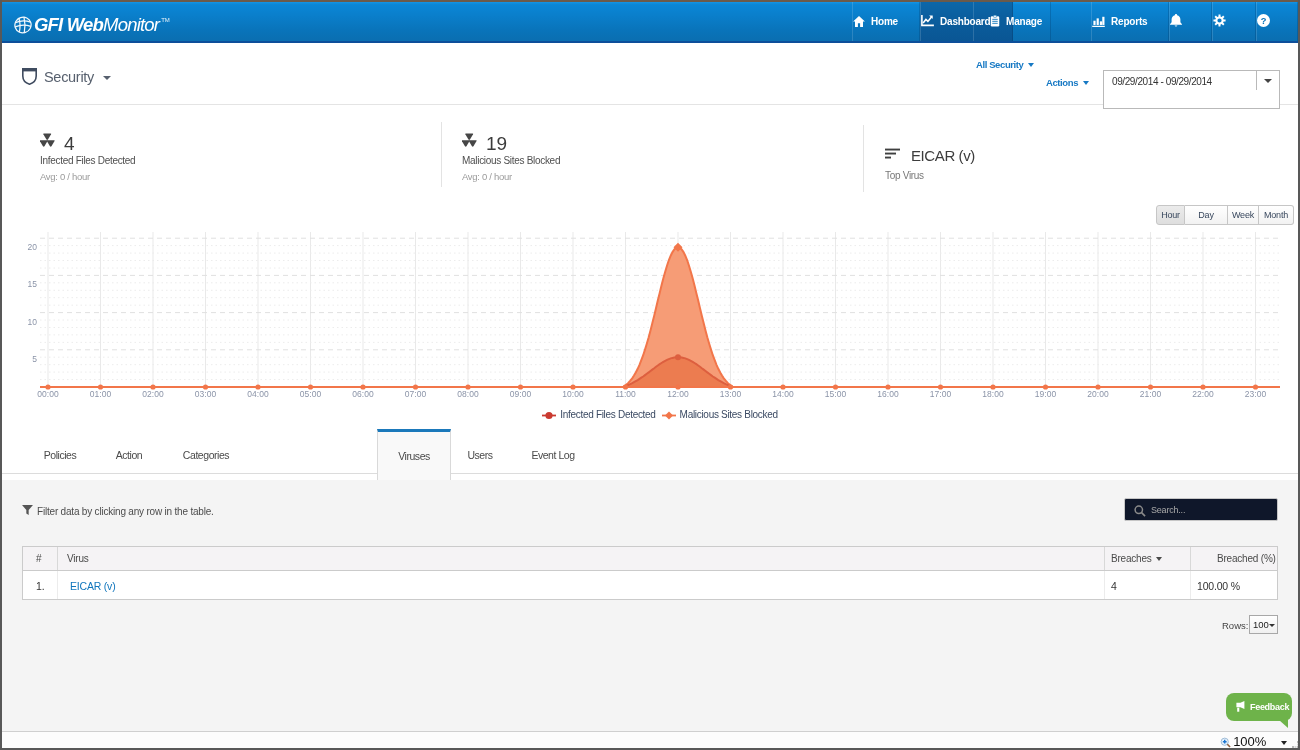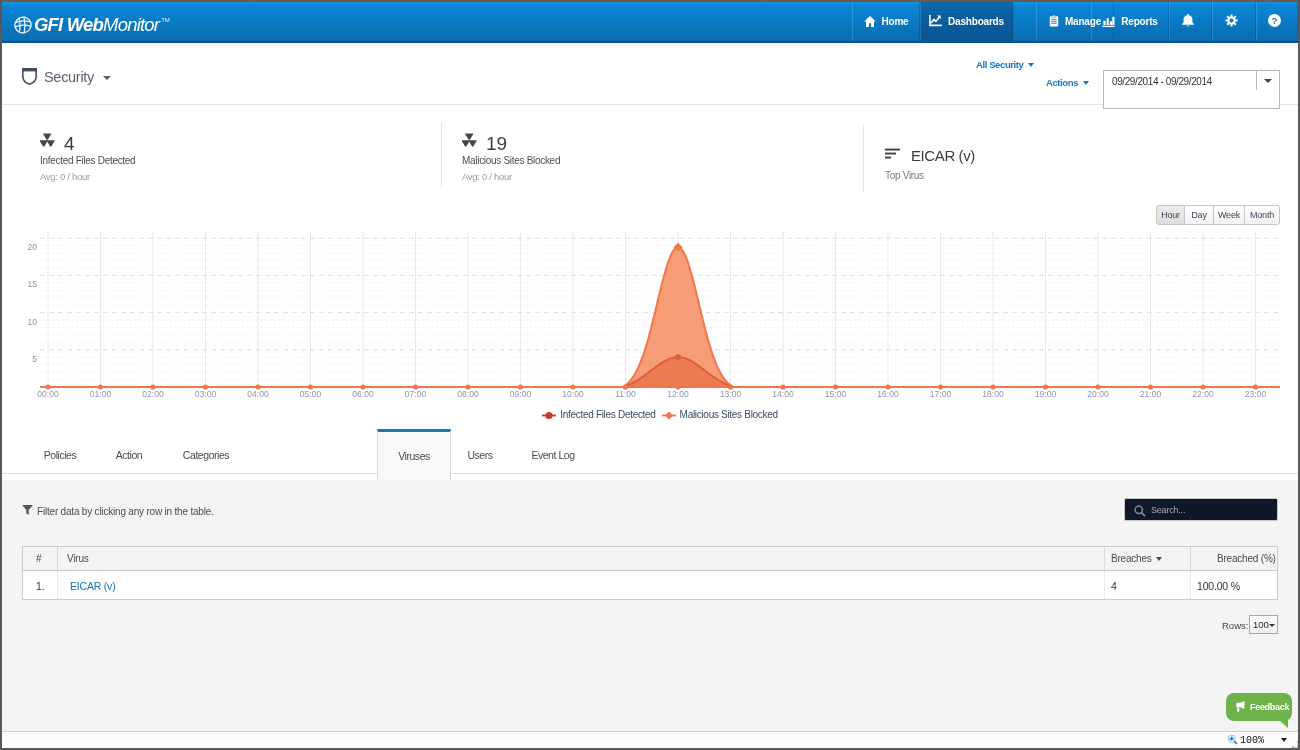--- a/index.html
+++ b/index.html
@@ -7,21 +7,21 @@
 #frame-top { left:0; top:0; width:1300px; height:2px; background:#6a5a4b; z-index:50; }
 #frame-left { left:0; top:0; width:2px; height:750px; background:#585858; z-index:50; }
 #frame-right { right:0; top:0; width:2px; height:750px; background:#585858; z-index:50; }
 #frame-bottom { left:0; bottom:0; width:1300px; height:2px; background:#585858; z-index:50; }
 #navbar { left:0; top:2px; width:1300px; height:41px;
   background:linear-gradient(to bottom,#1494e4 0%,#0a86d6 7%,#0a80cd 30%,#0973b9 75%,#0a6fb2 95%);
   border-bottom:2px solid #0d4f9a; z-index:10; }
 #logo { left:34px; top:12px; color:#fff; font-size:18.5px; font-style:italic; letter-spacing:-0.8px; white-space:nowrap; }
 #logo b { font-weight:bold; }
 #logo .tm { font-size:6px; font-style:normal; vertical-align:9px; letter-spacing:0; margin-left:2px; opacity:.9; }
-.navitem { top:0; height:39px; color:#fff; font-size:10px; font-weight:bold; letter-spacing:-0.2px; text-align:center;
+.navitem { top:0; height:39px; color:#fff; font-size:10px; font-weight:bold; letter-spacing:-0.2px; text-align:left;
   line-height:39px; border-left:1px solid rgba(255,255,255,0.14); border-right:1px solid rgba(0,40,80,0.22); white-space:nowrap; }
 .navitem svg { vertical-align:-2px; margin-right:6px; }
 .navactive { background:linear-gradient(to bottom,#0c67a9 0%,#0b5e9e 40%,#0a5694 100%); }
 #sechdr { left:2px; top:45px; width:1296px; height:60px; background:#fff; border-bottom:1px solid #e4e4e4; }
 #sectitle { left:44px; top:69px; font-size:14.5px; color:#57606e; letter-spacing:-0.3px; }
 .caret { display:inline-block; width:0; height:0; border-left:4px solid transparent; border-right:4px solid transparent; border-top:4.5px solid #57606e; vertical-align:2px; margin-left:9px; }
 .bluelink { color:#1779c4; font-size:9.5px; font-weight:bold; letter-spacing:-0.4px; }
 .bluelink .caret { border-top-color:#1779c4; margin-left:5px; vertical-align:1px; border-left-width:3.5px; border-right-width:3.5px; border-top-width:4.5px; }
 #datebox { left:1103px; top:70px; width:177px; height:39px; background:#fff; border:1px solid #b9b9b9; font-size:10px; letter-spacing:-0.4px; color:#333; }
 #datebox .txt { position:absolute; left:8px; top:5px; }
@@ -54,21 +54,21 @@
 #thead { position:relative; height:24px; background:#f5f3f5; border-bottom:1px solid #cbcbcb; font-size:10px; letter-spacing:-0.2px; color:#4a4a4a; }
 #trow { position:relative; height:28px; background:#fff; font-size:10.5px; letter-spacing:-0.2px; color:#333; }
 .cdiv { position:absolute; top:0; width:1px; height:100%; background:#d8d8d8; }
 .cdivr { position:absolute; top:0; width:1px; height:100%; background:#ececec; }
 #rowslbl { font-size:9.5px; color:#444; }
 #rowssel { left:1249px; top:615px; width:29px; height:19px; border:1px solid #a8a8a8; background:linear-gradient(to bottom,#fff,#f0f0f0); font-size:9.5px; color:#222; }
 #feedback { left:1226px; top:693px; width:66px; height:28px; background:#6eb34a; border-radius:8px; z-index:5; }
 #feedback .txt { position:absolute; left:24px; top:8.5px; color:#fff; font-size:9px; font-weight:bold; letter-spacing:-0.3px; }
 #feedback .tail { position:absolute; right:4px; bottom:-7px; width:0; height:0; border-left:9px solid transparent; border-top:8px solid #6eb34a; }
 #statusbar { left:0px; top:731px; width:1300px; height:17px; background:#fcfcfc; border-top:1px solid #cfcfcf; z-index:40; }
-#zoomctl { position:absolute; right:13px; top:2px; height:14px; font-size:10px; color:#111;font-family:Liberation Mono, monospace; }
+#zoomctl { position:absolute; right:13px; top:2px; height:14px; font-size:13px; color:#111; }
 </style></head>
 <body>
 <div id="frame-top" class="abs"></div>
 <div id="frame-left" class="abs"></div>
 <div id="frame-right" class="abs"></div>
 <div id="frame-bottom" class="abs"></div>
 <div id="navbar" class="abs">
 <svg class="abs" style="left:14px;top:14px" width="18" height="18" viewBox="0 0 19 19">
 <g stroke="#fff" fill="none" stroke-width="1.3" opacity="0.95">
 <ellipse cx="9.5" cy="9.5" rx="8.6" ry="8.2" transform="rotate(-18 9.5 9.5)"></ellipse>
@@ -80,21 +80,21 @@
     </svg>
 <div id="logo" class="abs"><b>GFI Web</b>Monitor<span class="tm">TM</span></div>
 <div class="abs navitem" style="left:852px;width:68px;"><svg width="12" height="11" viewBox="0 0 15 14">
         <path d="M7.5 0 L15 7 L12.6 7 L12.6 14 L8.9 14 L8.9 9.2 L6.1 9.2 L6.1 14 L2.4 14 L2.4 7 L0 7 Z" fill="#fff"></path>
       </svg>Home</div>
 <div class="abs navitem navactive" style="left:920px;width:93px;"><svg width="13" height="12" viewBox="0 0 16 15">
         <path d="M1 0 L1 13 L16 13" stroke="#fff" stroke-width="2" fill="none"></path>
         <path d="M2.5 10 L6 5.5 L8.5 8 L13.5 2" stroke="#fff" stroke-width="2" fill="none"></path>
         <path d="M14.5 0.5 L14.5 5 L10 0.5 Z" fill="#fff"></path>
       </svg>Dashboards</div>
-<div class="abs navitem" style="left:1036px;width:78px;"><svg width="10" height="12" viewBox="0 0 12 15">
+<div class="abs navitem" style="left:973px;width:78px;padding-left:16px;"><svg width="10" height="12" viewBox="0 0 12 15">
         <rect x="0.7" y="1.6" width="10.6" height="12.7" rx="1.5" fill="#fff"></rect>
         <rect x="4" y="0.3" width="4" height="2.6" rx="0.8" fill="#fff" stroke="#0973b9" stroke-width="0.7"></rect>
         <g stroke="#0973b9" stroke-width="1.1">
           <line x1="2.6" y1="5.4" x2="9.4" y2="5.4"></line>
           <line x1="2.6" y1="7.9" x2="9.4" y2="7.9"></line>
           <line x1="2.6" y1="10.4" x2="9.4" y2="10.4"></line>
         </g>
       </svg>Manage</div>
 <div class="abs navitem" style="left:1091px;width:78px;"><svg width="13" height="11" viewBox="0 0 16 14">
         <g fill="#fff">
@@ -155,21 +155,21 @@
     <g fill="#3f4040">
       <rect x="0" y="0.6" width="15" height="1.9"></rect>
       <rect x="0" y="4.6" width="11" height="1.9"></rect>
       <rect x="0" y="8.6" width="6" height="1.9"></rect>
     </g>
   </svg>
 <div class="abs" id="topvirus-name" style="left:911px;top:147px;">EICAR (v)</div>
 <div class="abs" style="left:885px;top:170px;font-size:10px;letter-spacing:-0.3px;color:#787878;">Top Virus</div>
 <div id="rangebtns" class="abs">
     <div class="rbtn first active" style="width:29px;">Hour</div>
-    <div class="rbtn" style="width:29px;">Day</div>
+    <div class="rbtn" style="width:43px;">Day</div>
     <div class="rbtn" style="width:31px;">Week</div>
     <div class="rbtn last" style="width:35px;">Month</div>
   </div>
 <svg width="1300" height="172" viewBox="0 0 1300 172" style="position:absolute;left:0;top:228px;">
 <line x1="48.0" y1="4" x2="48.0" y2="159.0" stroke="#e9e9e9" stroke-width="1"></line>
 <line x1="100.5" y1="4" x2="100.5" y2="159.0" stroke="#e9e9e9" stroke-width="1"></line>
 <line x1="153.0" y1="4" x2="153.0" y2="159.0" stroke="#e9e9e9" stroke-width="1"></line>
 <line x1="205.5" y1="4" x2="205.5" y2="159.0" stroke="#e9e9e9" stroke-width="1"></line>
 <line x1="258.0" y1="4" x2="258.0" y2="159.0" stroke="#e9e9e9" stroke-width="1"></line>
 <line x1="310.5" y1="4" x2="310.5" y2="159.0" stroke="#e9e9e9" stroke-width="1"></line>

